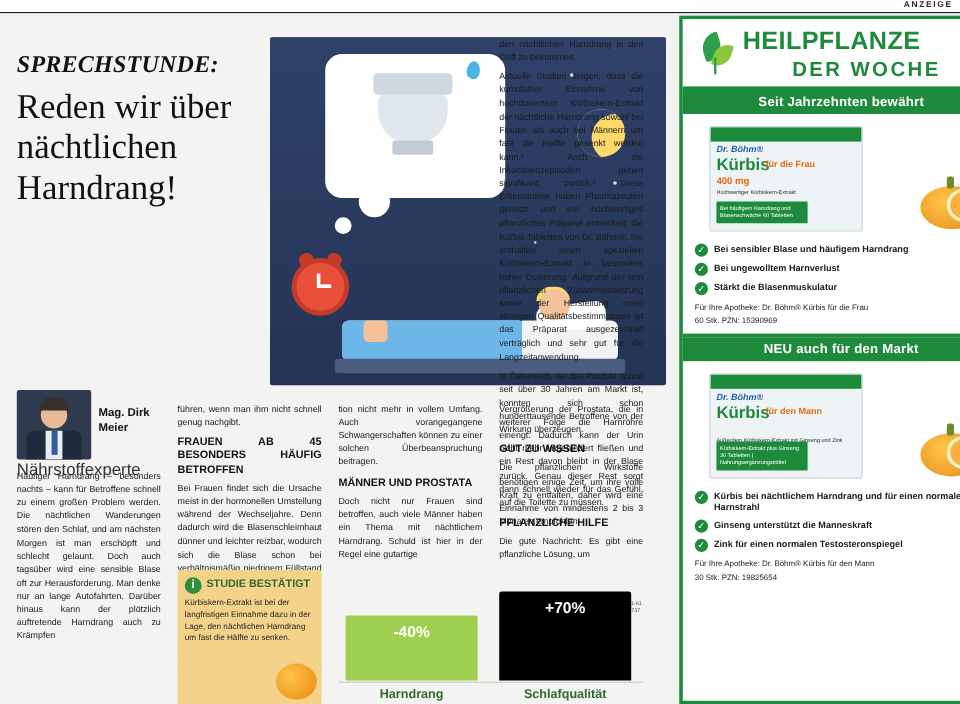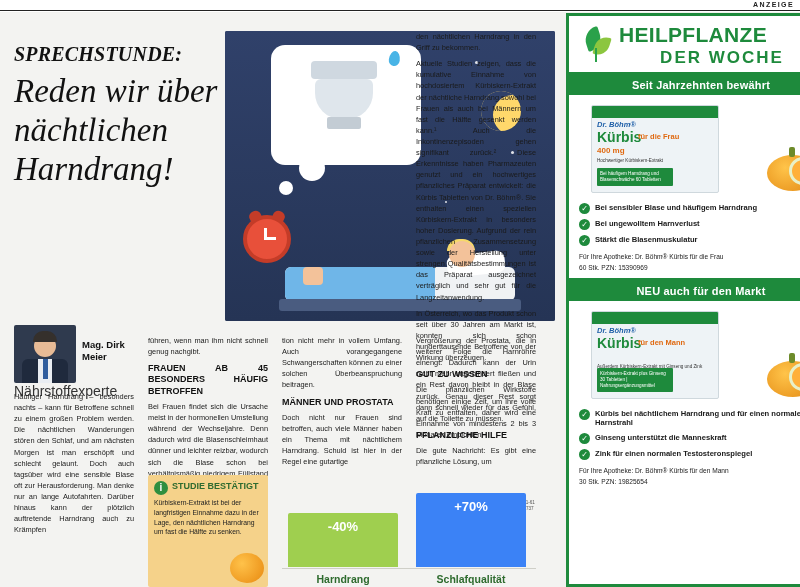--- a/index.html
+++ b/index.html
@@ -33,21 +33,21 @@
 
   
   .headwrap{position:absolute;left:14px;top:30px;width:250px;}
   .sprech{
     font-family:"Liberation Serif", serif;
     font-style:italic;font-weight:bold;font-size:20px;color:#111;
     letter-spacing:.2px;
   }
   .bigtitle{
     font-family:"Liberation Serif", serif;
-    font-size:33px;line-height:1.18;color:#111;margin-top:6px;font-style:italic;
+    font-size:29px;line-height:1.18;color:#111;margin-top:6px;
   }
 
   
   .illus{
     position:absolute;left:225px;top:18px;width:330px;height:290px;
     background:#2b3b5e;border-radius:2px;overflow:hidden;
   }
   .illus .night{position:absolute;inset:0;background:linear-gradient(#30416a,#253455);}
   .moon{
     position:absolute;right:34px;top:60px;width:40px;height:40px;border-radius:50%;
@@ -143,21 +143,21 @@
     background:radial-gradient(circle at 35% 35%, #ffc24a, #e8890f);
   }
 
   
   .chart{
     position:absolute;left:282px;top:462px;width:254px;height:112px;
   }
   .barwrap{position:absolute;bottom:20px;width:110px;}
   .bar{width:100%;background:#9fcf4f;border-radius:2px 2px 0 0;position:relative;}
   .bar.down{background:#9fcf4f;}
-  .bar.up{background:#3b82f6;}
+  .bar.up{background:#000000;}
   .barlabel{
     position:absolute;left:0;right:0;top:6px;text-align:center;
     font-size:13px;font-weight:bold;color:#ffffff;
   }
   .barcap{
     position:absolute;bottom:2px;left:0;width:100%;text-align:center;
     font-size:10.5px;font-weight:bold;color:#2e6b2e;
   }
   .chart .axis{position:absolute;left:0;bottom:18px;width:254px;height:1px;background:#cfcfc8;}
 

